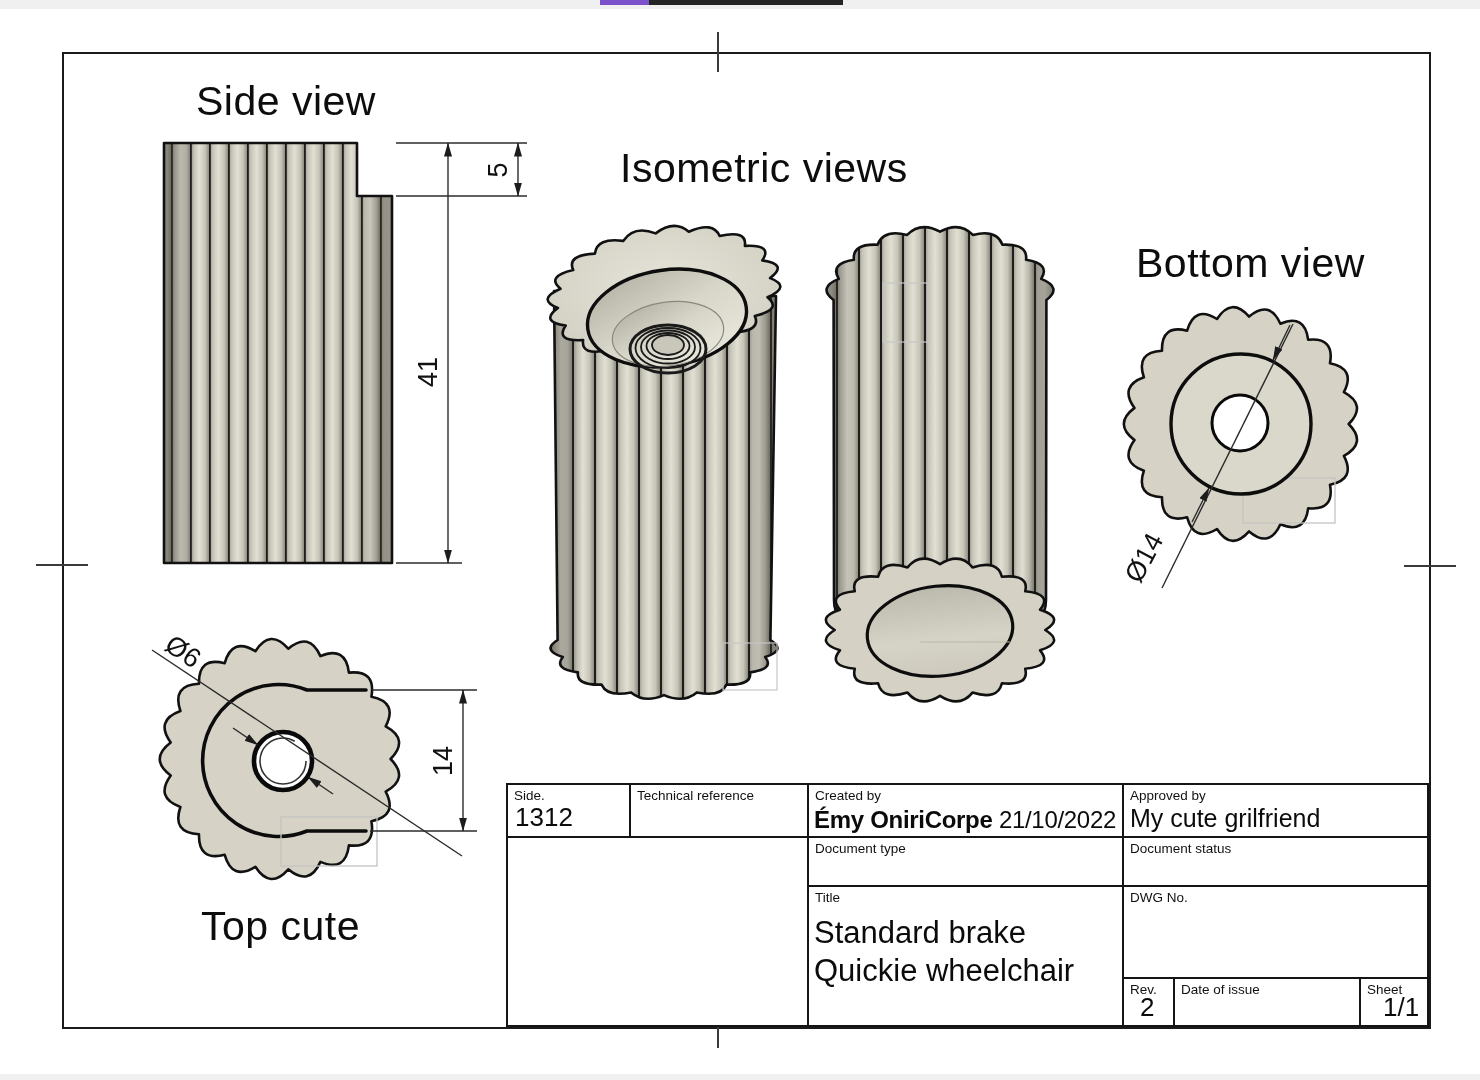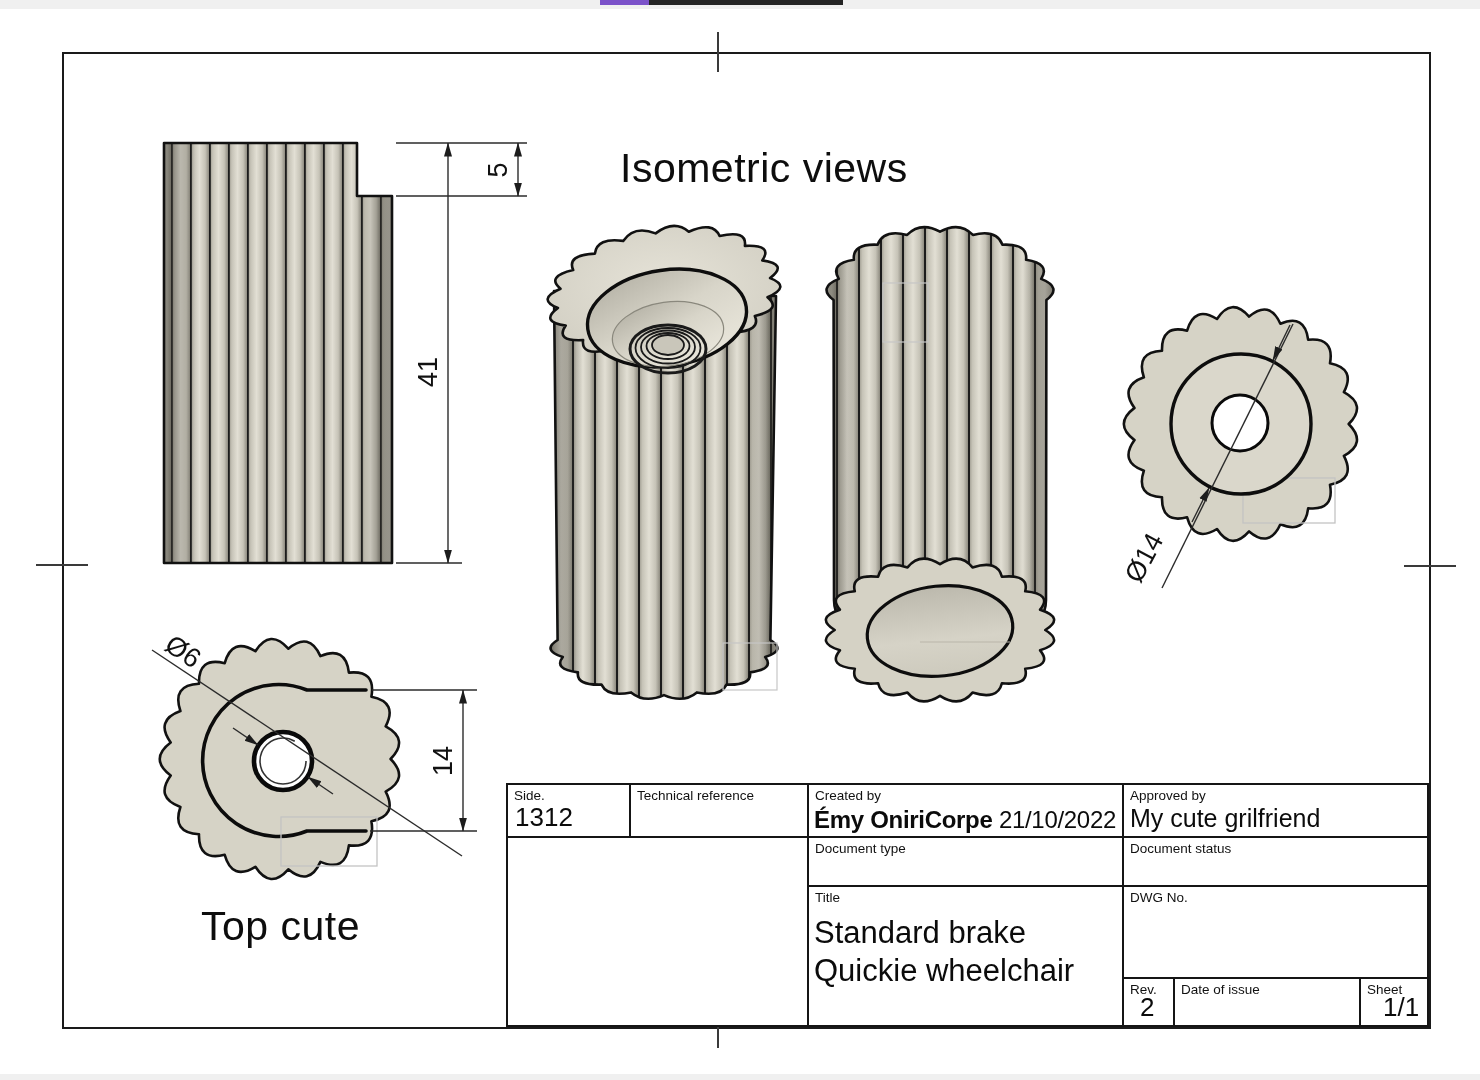--- a/index.html
+++ b/index.html
@@ -27,21 +27,23 @@
   <div class="chrome-bar" style="left:600px;width:49px;background:#7b52c9;"></div>
   <div class="chrome-bar" style="left:649px;width:194px;background:#242424;"></div>
   <div class="abs" id="bottom-strip" style="background:#f0f0f0;"></div>
 
   <div class="abs" id="sheet-frame"></div>
   <div class="tick" style="left:717px;top:32px;width:2px;height:40px;"></div>
   <div class="tick" style="left:717px;top:1007px;width:2px;height:41px;"></div>
   <div class="tick" style="left:36px;top:564px;width:52px;height:2px;"></div>
   <div class="tick" style="left:1404px;top:565px;width:52px;height:2px;"></div>
 
+  <div class="view-label" style="left:196px;top:78px;">Side view</div>
   <div class="view-label" style="left:620px;top:145px;">Isometric views</div>
+  <div class="view-label" style="left:1136px;top:240px;">Bottom view</div>
   <div class="view-label" style="left:201px;top:903px;">Top cute</div>
 
   <svg class="abs" style="left:0;top:0;" width="1480" height="1080" viewBox="0 0 1480 1080">
     <defs>
       <marker id="arr" viewBox="0 0 14 10" refX="13.5" refY="5" markerWidth="14" markerHeight="10" orient="auto-start-reverse" markerUnits="userSpaceOnUse">
         <path d="M14,5 L0,1 L0,9 Z" fill="#1c1c1c"></path>
       </marker>
       <linearGradient id="fluteGrad" x1="0" y1="0" x2="1" y2="0">
         <stop offset="0" stop-color="#8f8c81"></stop>
         <stop offset="0.2" stop-color="#c6c3b7"></stop>

